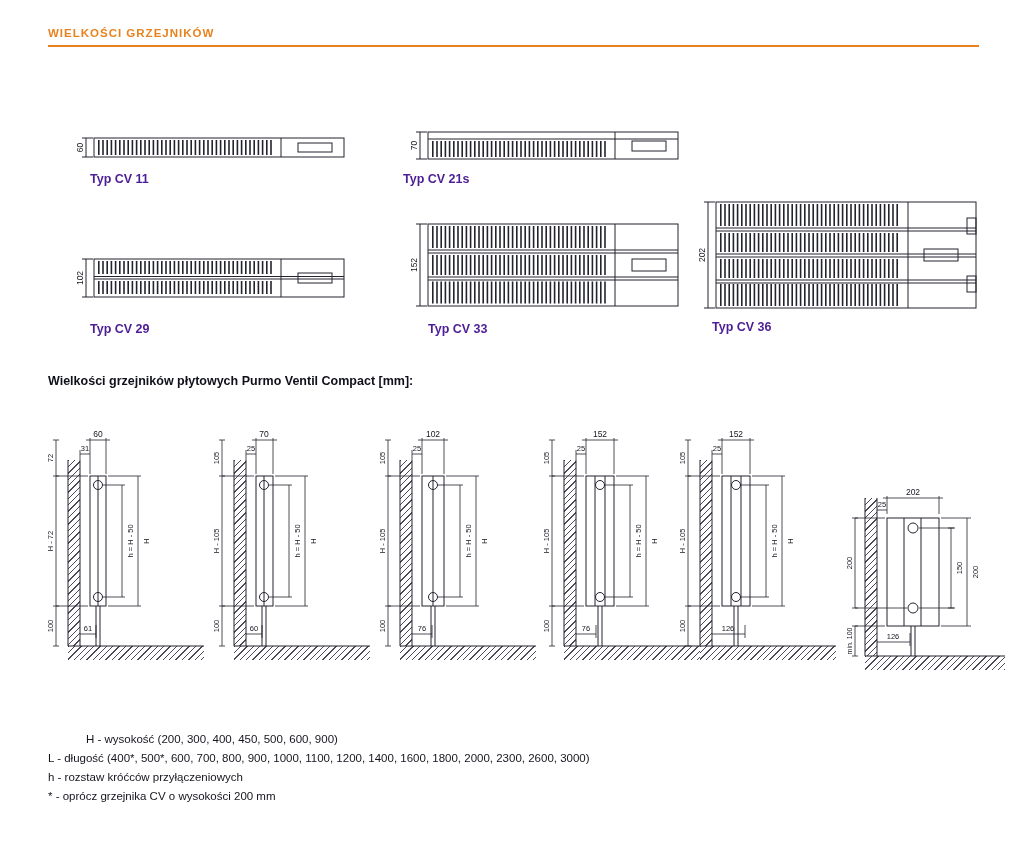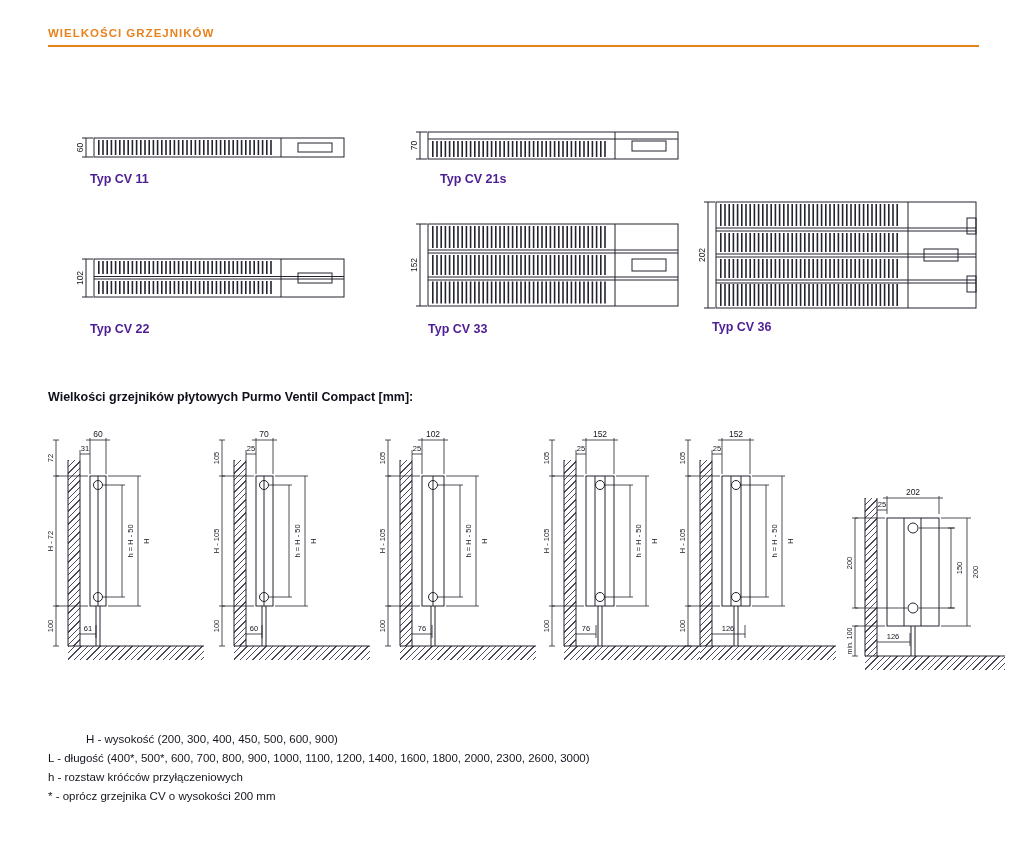--- a/index.html
+++ b/index.html
@@ -6,21 +6,21 @@
   html,body { background:#ffffff; }
   body { font-family:"Liberation Sans", sans-serif; color:#15151f; }
   .page { position:relative; width:1027px; height:850px; background:#ffffff; overflow:hidden; }
 
   .header-title { position:absolute; left:48px; top:27px; font-size:11.5px; font-weight:bold;
                   letter-spacing:1px; color:#E8821E; }
   .header-rule { position:absolute; left:48px; top:45px; width:931px; height:2px; background:#E8821E; }
 
   .drawing { position:absolute; }
   .type-label { position:absolute; font-size:12.5px; font-weight:bold; color:#4c1d95; }
-  .section-heading { position:absolute; left:48px; top:374px; font-size:12.5px; font-weight:bold; color:#10101c;margin-top:16px; }
+  .section-heading { position:absolute; left:48px; top:374px; font-size:12.5px; font-weight:bold; color:#10101c; }
 
   .hatch { position:absolute;
            background:repeating-linear-gradient(135deg, #4a4a58 0, #4a4a58 1px, transparent 1px, transparent 4.5px); }
 
   .legend-line { position:absolute; left:48px; font-size:11.5px; color:#15151f; }
 
   svg { position:absolute; left:0; top:0; }
   svg text { font-family:"Liberation Sans", sans-serif; fill:#15151f; }
 </style>
 </head>
@@ -55,40 +55,40 @@
         <line x1="22" y1="20" x2="196" y2="20" stroke-width="16" stroke-dasharray="1.6 2.6"></line>
         <line x1="205" y1="3" x2="205" y2="30"></line>
         <rect x="222" y="12" width="34" height="10"></rect>
         <line x1="10" y1="3" x2="10" y2="30"></line>
         <line x1="6" y1="3" x2="17" y2="3"></line>
         <line x1="6" y1="30" x2="17" y2="30"></line>
       </g>
       <text transform="translate(4 16.5) rotate(-90)" dy="3" text-anchor="middle" font-size="8.5">70</text>
     </svg>
   </div>
-  <div class="type-label" style="left:440px;top:172px;">Typ CV 21s</div>
+  <div class="type-label" style="left:403px;top:172px;">Typ CV 21s</div>
 
   <div class="drawing" style="left:76px;top:257px;width:272px;height:44px;">
     <svg width="272" height="44" viewBox="0 0 272 44">
       <g stroke="#23232f" stroke-width="1" fill="none">
         <rect x="18" y="2" width="250" height="38"></rect>
         <line x1="18" y1="19.5" x2="268" y2="19.5"></line>
         <line x1="18" y1="22" x2="268" y2="22"></line>
         <line x1="22" y1="10.5" x2="196" y2="10.5" stroke-width="13" stroke-dasharray="1.6 2.6"></line>
         <line x1="22" y1="30.5" x2="196" y2="30.5" stroke-width="13" stroke-dasharray="1.6 2.6"></line>
         <line x1="205" y1="2" x2="205" y2="40"></line>
         <rect x="222" y="16" width="34" height="10"></rect>
         <line x1="10" y1="2" x2="10" y2="40"></line>
         <line x1="6" y1="2" x2="17" y2="2"></line>
         <line x1="6" y1="40" x2="17" y2="40"></line>
       </g>
       <text transform="translate(4 21) rotate(-90)" dy="3" text-anchor="middle" font-size="8.5">102</text>
     </svg>
   </div>
-  <div class="type-label" style="left:90px;top:322px;">Typ CV 22</div>
+  <div class="type-label" style="left:90px;top:322px;">Typ CV 29</div>
 
   <div class="drawing" style="left:410px;top:222px;width:272px;height:90px;">
     <svg width="272" height="90" viewBox="0 0 272 90">
       <g stroke="#23232f" stroke-width="1" fill="none">
         <rect x="18" y="2" width="250" height="82"></rect>
         <line x1="18" y1="28" x2="268" y2="28"></line>
         <line x1="18" y1="31" x2="268" y2="31"></line>
         <line x1="18" y1="55" x2="268" y2="55"></line>
         <line x1="18" y1="58" x2="268" y2="58"></line>
         <line x1="22" y1="15" x2="196" y2="15" stroke-width="22" stroke-dasharray="1.6 2.6"></line>

